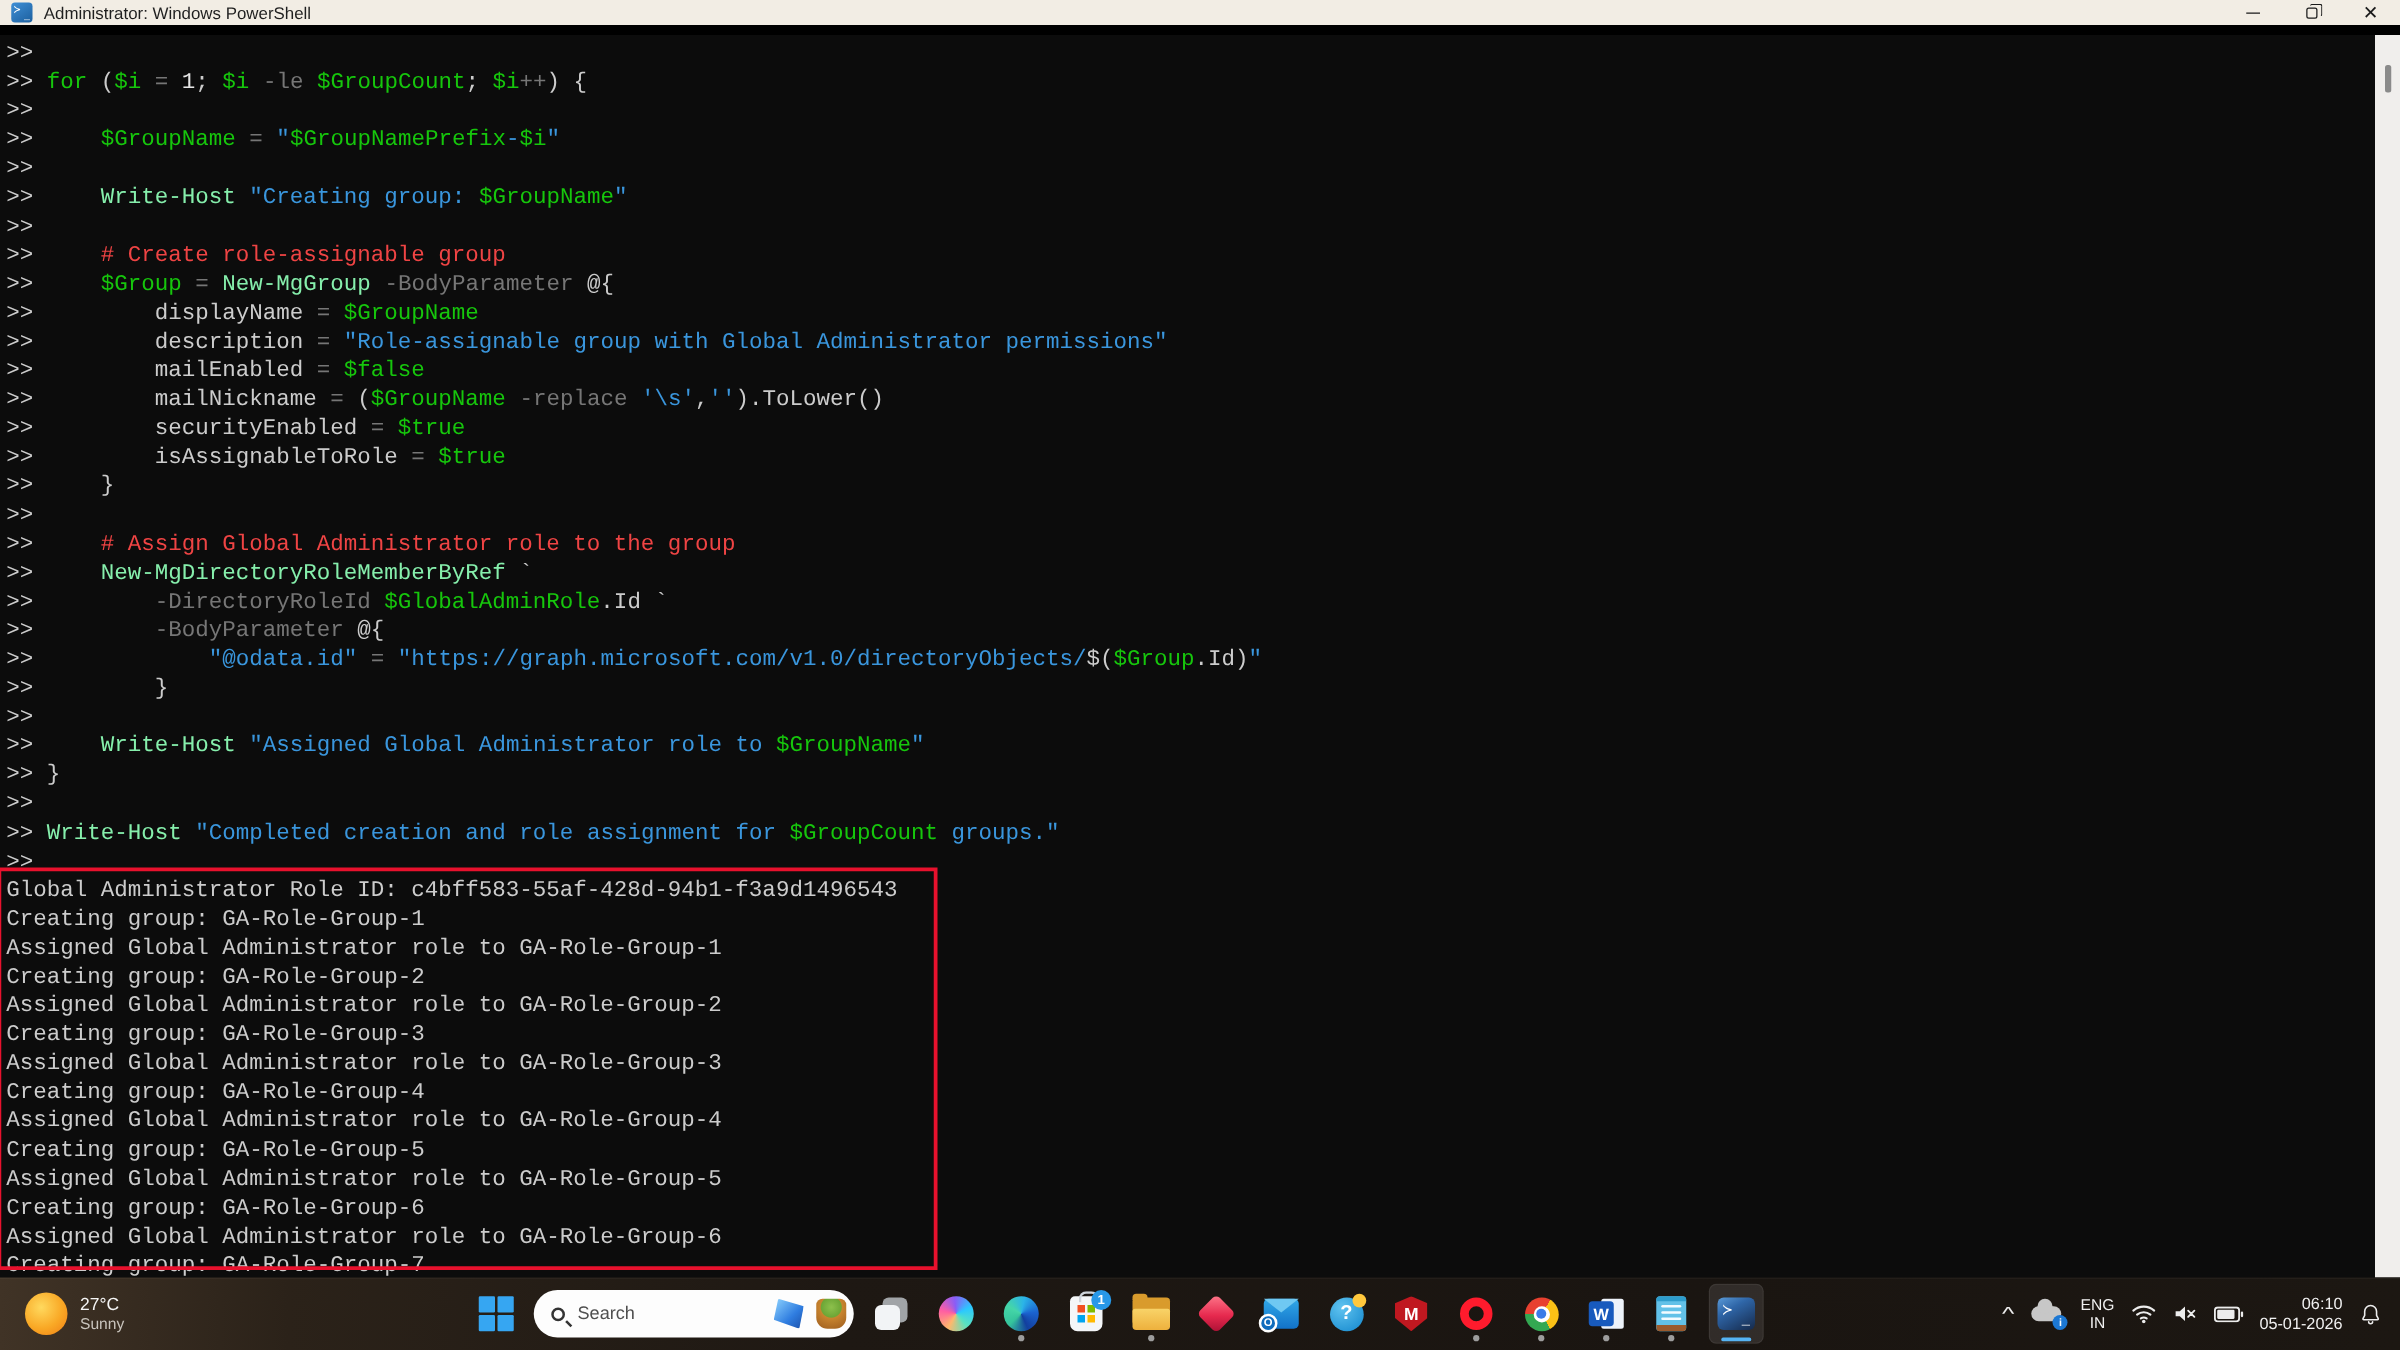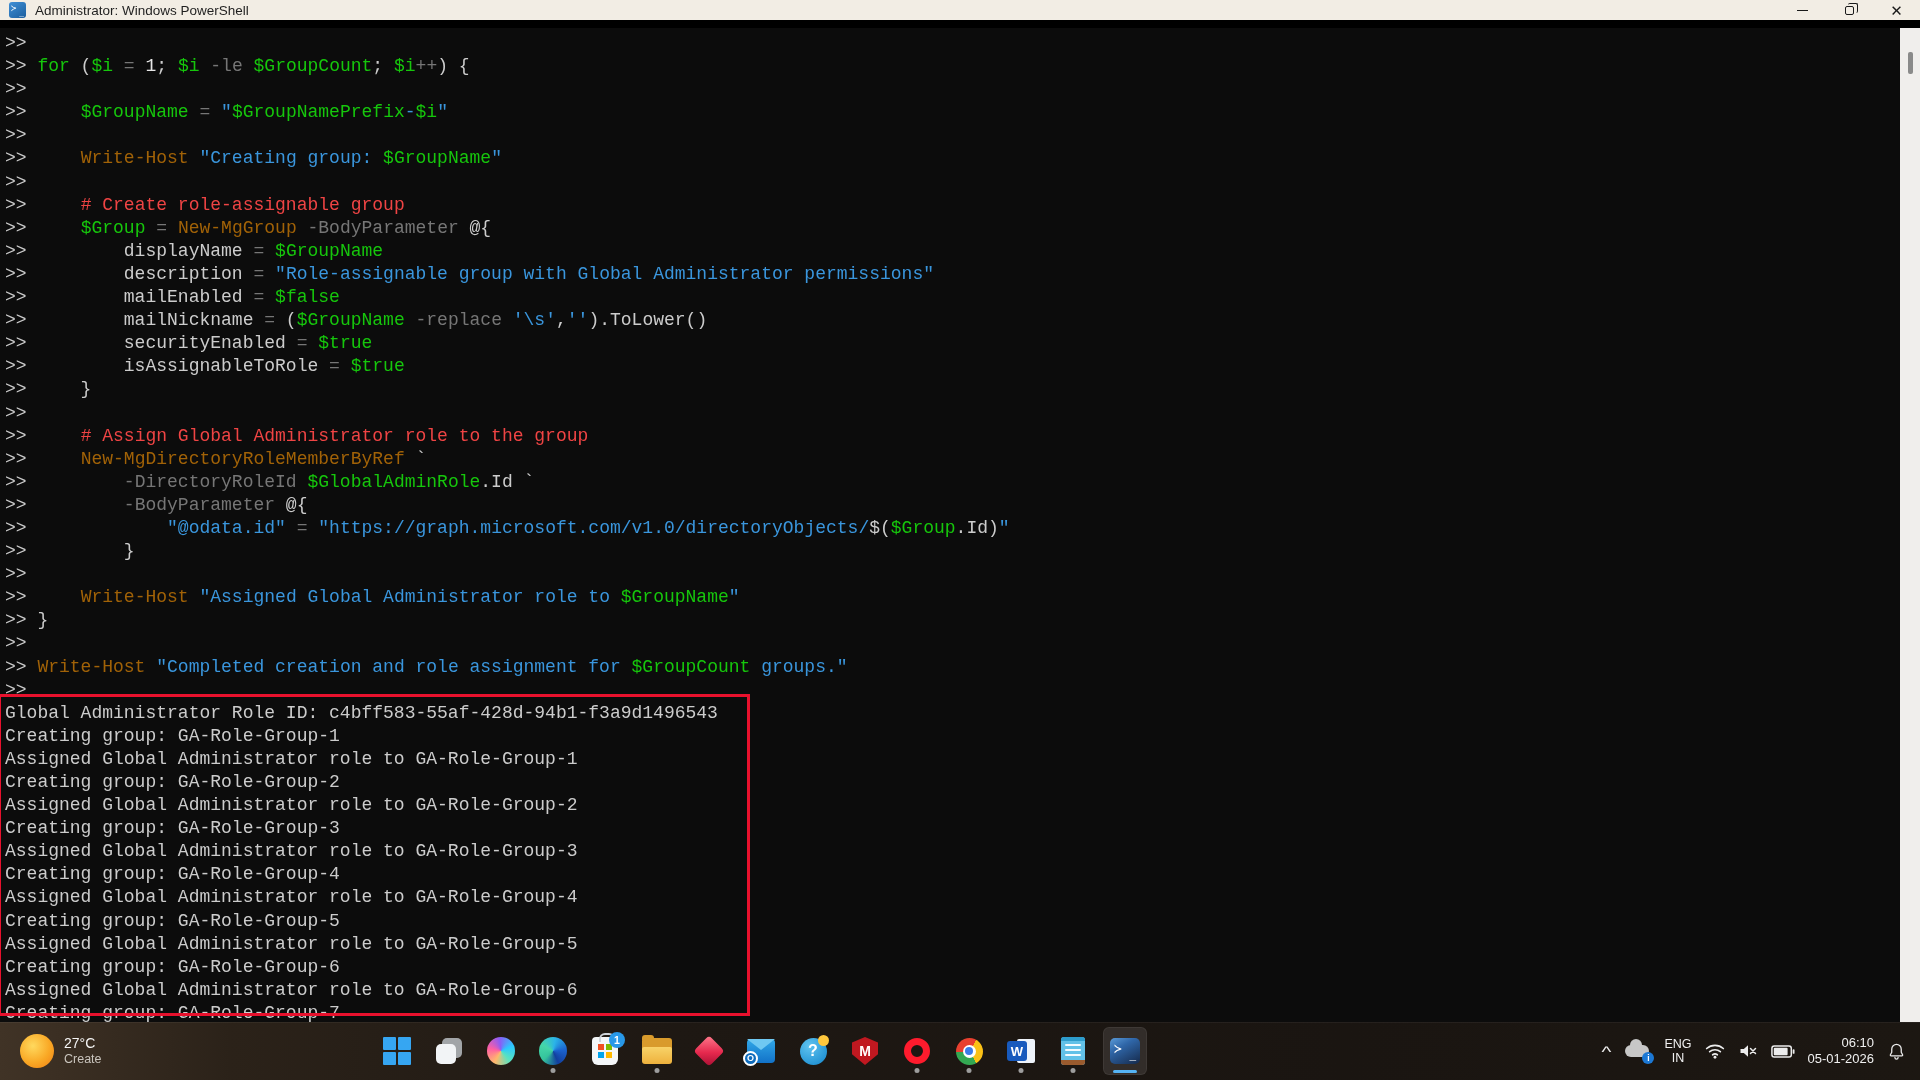--- a/index.html
+++ b/index.html
@@ -20,21 +20,21 @@
   .glyph-restore::before { content:""; position:absolute; left:2px; top:-4px; width:9px; height:9px; border:1.4px solid #1a1a1a; border-left:none; border-bottom:none; border-radius:2px; }
   .glyph-close { font-size:15px; line-height:15px; }
 
   
   .console { position:absolute; top:28px; left:0; width:1900px; height:994px; background:#0c0c0c;
     font-family:"Liberation Mono","DejaVu Sans Mono",monospace; font-size:18px; padding:4px 0 0 5px;
     white-space:pre; overflow:hidden; }
   .tline { height:23.1px; line-height:23.1px; }
   .tk-p { color:#cccccc; } .tk-d { color:#cccccc; }
   .tk-k { color:#16c60c; } .tk-v { color:#16c60c; }
-  .tk-o { color:#767676; } .tk-c { color:#a16207;text-align:right; }
+  .tk-o { color:#767676; } .tk-c { color:#86efac;text-align:right; }
   .tk-s { color:#3a96dd; } .tk-m { color:#ef4444; }
   .tk-n { color:#e6e6e6; }
   .out  { color:#cccccc; }
 
   .scrollbar { position:absolute; top:28px; right:0; width:20px; height:994px; background:#f0eeec; }
   .scroll-thumb { position:absolute; top:24px; left:8px; width:5px; height:22px; background:#8a8a8a; border-radius:2px; }
 
   .redbox { position:absolute; left:-2px; top:694px; width:752px; height:322px; border:3px solid #e8112d; pointer-events:none; }
 
   
@@ -140,32 +140,38 @@
     <div class="scroll-thumb"></div>
   </div>
   <div class="redbox"></div>
 
   <div class="taskbar"></div>
 
   <div class="weather" style="top:1022px;">
     <div class="sun"></div>
     <div>
       <div class="wx-temp">27°C</div>
-      <div class="wx-cond">Create</div>
+      <div class="wx-cond">Sunny</div>
     </div>
   </div>
 
   <div class="center-cluster" style="top:1022px;">
     <div class="appbtn">
       <div class="win-logo">
           <span></span>
           <span></span>
           <span></span>
           <span></span>
         </div>
+    </div>
+    <div class="search-pill">
+      <span class="mag"></span>
+      <span class="search-label">Search</span>
+      <span class="pill-img ribbon"></span>
+      <span class="pill-img basket"></span>
     </div>
     <div class="appbtn">
       <div class="taskview">
           <span class="b1"></span>
           <span class="b2"></span>
         </div>
     </div>
     <div class="appbtn">
       <div class="copilot"></div>
     </div>

